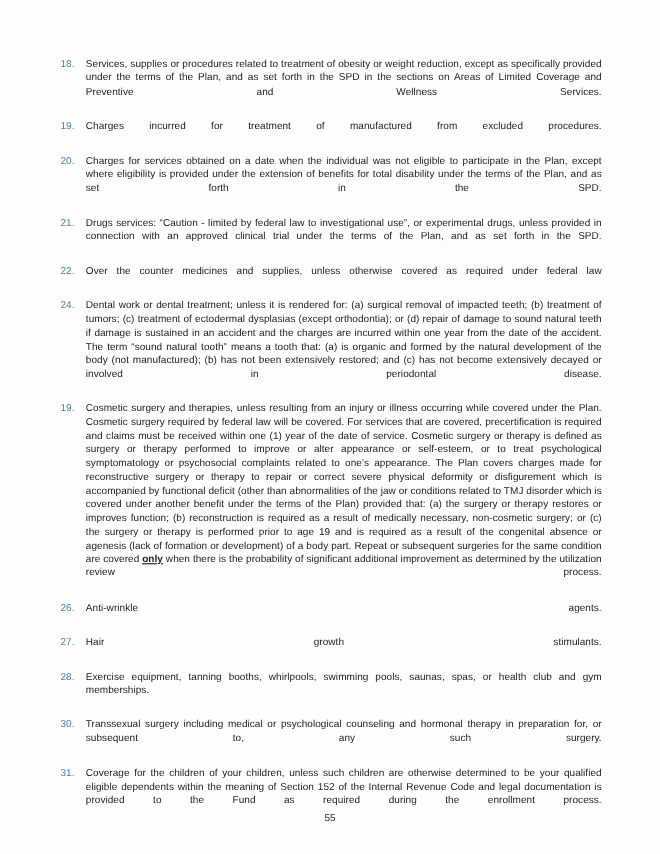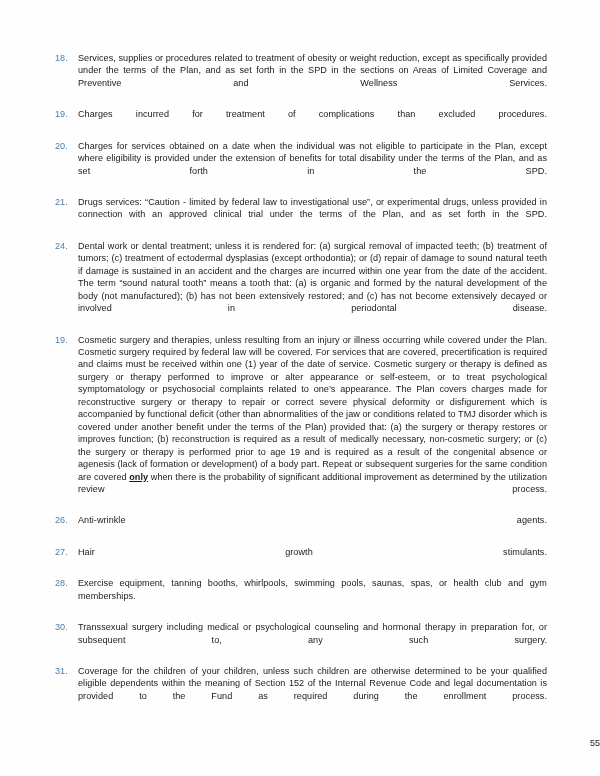--- a/index.html
+++ b/index.html
@@ -63,52 +63,56 @@
   }
   .emph-only {
     font-weight: bold;
     text-decoration: underline;
   }
   .page-number {
     position: absolute;
     left: 0;
     right: 0;
     top: 738px;
-    text-align: right;
+    text-align: center;
     font-size: 9px;
     color: #1a1a1a;
   }
 </style>
 </head>
 <body>
 
 <div class="page">
 
   <div class="content">
 
     <div class="item">
       <span class="item-num">18.</span>
       <span class="item-text">Services, supplies or procedures related to treatment of obesity or weight reduction, except as specifically provided under the terms of the Plan, and as set forth in the SPD in the sections on Areas of Limited Coverage and Preventive and Wellness Services.</span>
     </div>
 
     <div class="item">
       <span class="item-num">19.</span>
-      <span class="item-text">Charges incurred for treatment of complications than excluded procedures.</span>
+      <span class="item-text">Charges incurred for treatment of manufactured from excluded procedures.</span>
     </div>
 
     <div class="item">
       <span class="item-num">20.</span>
       <span class="item-text">Charges for services obtained on a date when the individual was not eligible to participate in the Plan, except where eligibility is provided under the extension of benefits for total disability under the terms of the Plan, and as set forth in the SPD.</span>
     </div>
 
     <div class="item">
       <span class="item-num">21.</span>
       <span class="item-text">Drugs services: “Caution - limited by federal law to investigational use”, or experimental drugs, unless provided in connection with an approved clinical trial under the terms of the Plan, and as set forth in the SPD.</span>
     </div>
 
+    <div class="item">
+      <span class="item-num">22.</span>
+      <span class="item-text">Over the counter medicines and supplies, unless otherwise covered as required under federal law</span>
+    </div>
 
 
     <div class="item">
       <span class="item-num">24.</span>
       <span class="item-text">Dental work or dental treatment; unless it is rendered for: (a) surgical removal of impacted teeth; (b) treatment of tumors; (c) treatment of ectodermal dysplasias (except orthodontia); or (d) repair of damage to sound natural teeth if damage is sustained in an accident and the charges are incurred within one year from the date of the accident. The term “sound natural tooth” means a tooth that: (a) is organic and formed by the natural development of the body (not manufactured); (b) has not been extensively restored; and (c) has not become extensively decayed or involved in periodontal disease.</span>
     </div>
 
     <div class="item">
       <span class="item-num">19.</span>
       <span class="item-text"><span>Cosmetic surgery and therapies, unless resulting from an injury or illness occurring while covered under the Plan. Cosmetic surgery required by federal law will be covered. For services that are covered, precertification is required and claims must be received within one (1) year of the date of service. Cosmetic surgery or therapy is defined as surgery or therapy performed to improve or alter appearance or self-esteem, or to treat psychological symptomatology or psychosocial complaints related to one’s appearance. The Plan covers charges made for reconstructive surgery or therapy to repair or correct severe physical deformity or disfigurement which is accompanied by functional deficit (other than abnormalities of the jaw or conditions related to TMJ disorder which is covered under another benefit under the terms of the Plan) provided that: (a) the surgery or therapy restores or improves function; (b) reconstruction is required as a result of medically necessary, non-cosmetic surgery; or (c) the surgery or therapy is performed prior to age 19 and is required as a result of the congenital absence or agenesis (lack of formation or development) of a body part. Repeat or subsequent surgeries for the same condition are covered </span><span class="emph-only">only</span><span> when there is the probability of significant additional improvement as determined by the utilization review process.</span></span>

